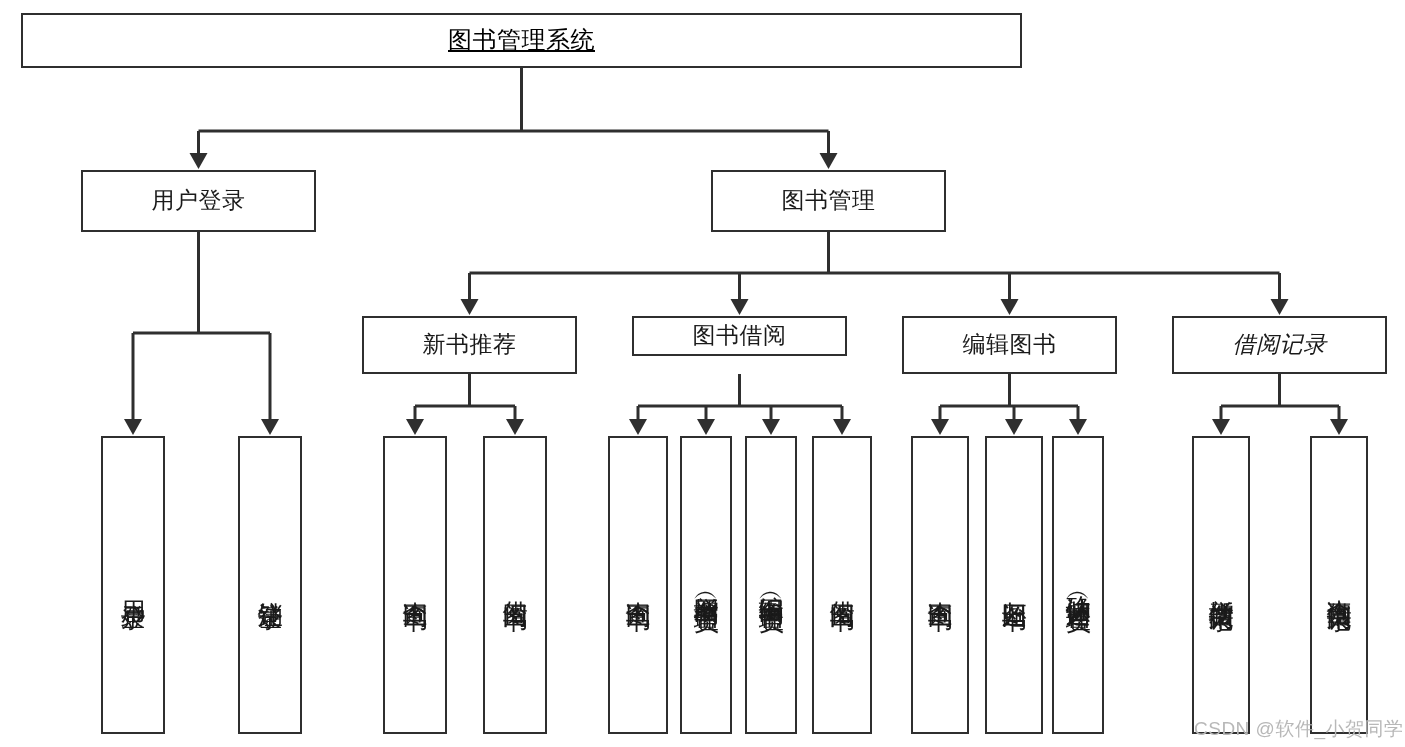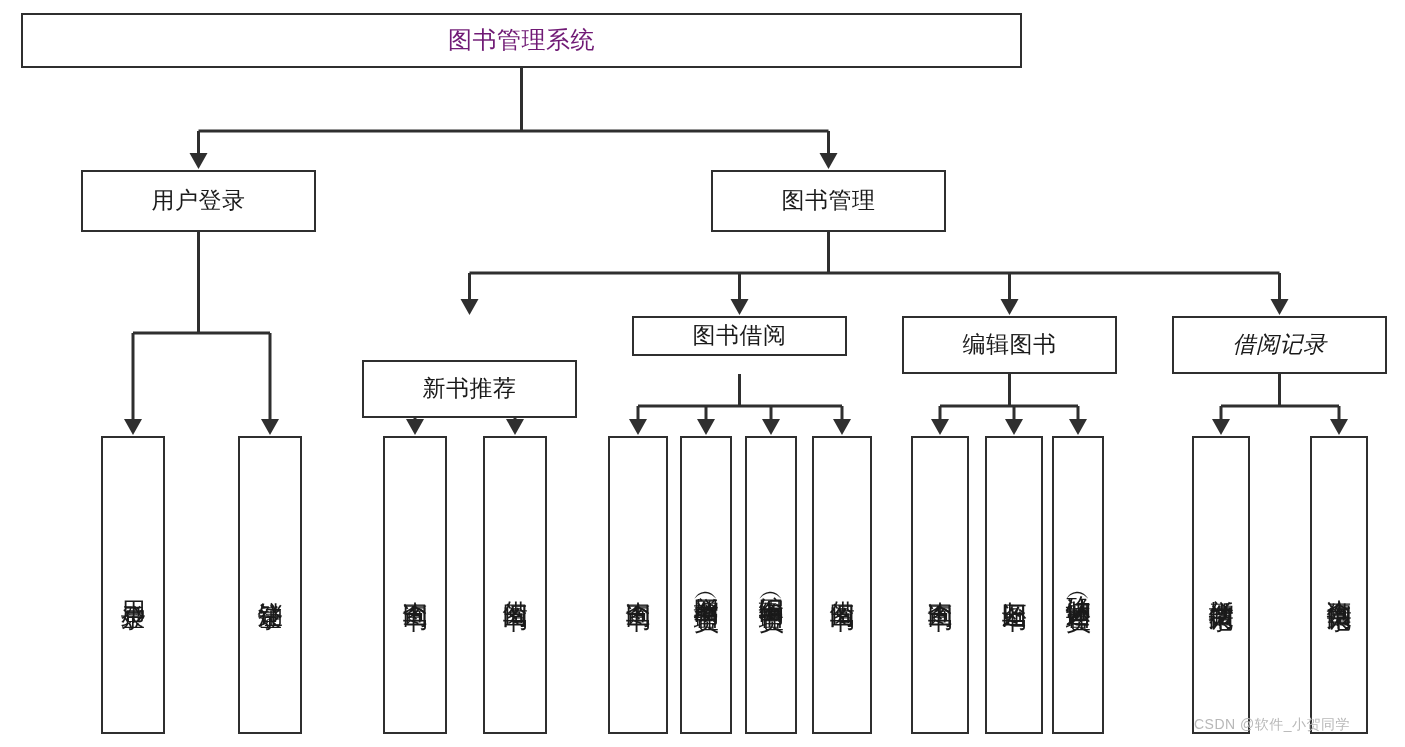--- a/index.html
+++ b/index.html
@@ -51,21 +51,21 @@
     text-orientation: upright;
     font-size: 25px;
     letter-spacing: 2px;
   }
   .node.root .node-label {
     font-size: 24px;
   }
   .watermark {
     position: absolute;
     color: #b8b8b8;
-    font-size: 14px;
+    font-size: 19px;
     white-space: nowrap;
     letter-spacing: 0.5px;
     pointer-events: none;
   }
 </style>
 </head>
 <body>
 
 <div id="canvas">
   <svg id="edges" viewBox="0 0 1405 747">
@@ -131,29 +131,29 @@
         <path d="M 1279.5 374 L 1279.5 406" stroke="#2f2f2f" stroke-width="3" fill="none"></path>
         <path d="M 1221 406 L 1339 406" stroke="#2f2f2f" stroke-width="3" fill="none"></path>
         <path d="M 1221 406 L 1221 419" stroke="#2f2f2f" stroke-width="3" fill="none"></path>
         <path d="M 1212 419 L 1221 435 L 1230 419 Z" fill="#2f2f2f"></path>
         <path d="M 1339 406 L 1339 419" stroke="#2f2f2f" stroke-width="3" fill="none"></path>
         <path d="M 1330 419 L 1339 435 L 1348 419 Z" fill="#2f2f2f"></path>
       </g>
     </svg>
   <div id="nodes">
       <div class="node horizontal root" style="left: 21px; top: 13px; width: 1001px; height: 55px; border-color: rgb(47, 47, 47); background: rgb(255, 255, 255);">
-        <span class="node-label" style="color: #701a75;">图书管理系统</span>
+        <span class="node-label" style="color: #000000; text-decoration: underline;">图书管理系统</span>
       </div>
       <div class="node horizontal" style="left: 81px; top: 170px; width: 235px; height: 62px; border-color: rgb(47, 47, 47); background: rgb(255, 255, 255);">
         <span class="node-label" style="color: rgb(26, 26, 26);">用户登录</span>
       </div>
       <div class="node horizontal" style="left: 711px; top: 170px; width: 235px; height: 62px; border-color: rgb(47, 47, 47); background: rgb(255, 255, 255);">
         <span class="node-label" style="color: rgb(26, 26, 26);">图书管理</span>
       </div>
-      <div class="node horizontal" style="left: 362px; top: 316px; width: 215px; height: 58px; border-color: rgb(47, 47, 47); background: rgb(255, 255, 255); margin-top: 44px;">
+      <div class="node horizontal" style="left: 362px; top: 316px; width: 215px; height: 58px; border-color: rgb(47, 47, 47); background: rgb(255, 255, 255);">
         <span class="node-label" style="color: rgb(26, 26, 26);">新书推荐</span>
       </div>
       <div class="node horizontal" style="left: 632px; top: 316px; width: 215px; height: 40px; border-color: rgb(47, 47, 47); background: rgb(255, 255, 255);">
         <span class="node-label" style="color: rgb(26, 26, 26);">图书借阅</span>
       </div>
       <div class="node horizontal" style="left: 902px; top: 316px; width: 215px; height: 58px; border-color: rgb(47, 47, 47); background: rgb(255, 255, 255);">
         <span class="node-label" style="color: rgb(26, 26, 26);">编辑图书</span>
       </div>
       <div class="node horizontal" style="left: 1172px; top: 316px; width: 215px; height: 58px; border-color: rgb(47, 47, 47); background: rgb(255, 255, 255); font-style: italic;">
         <span class="node-label" style="color: rgb(26, 26, 26);">借阅记录</span>

